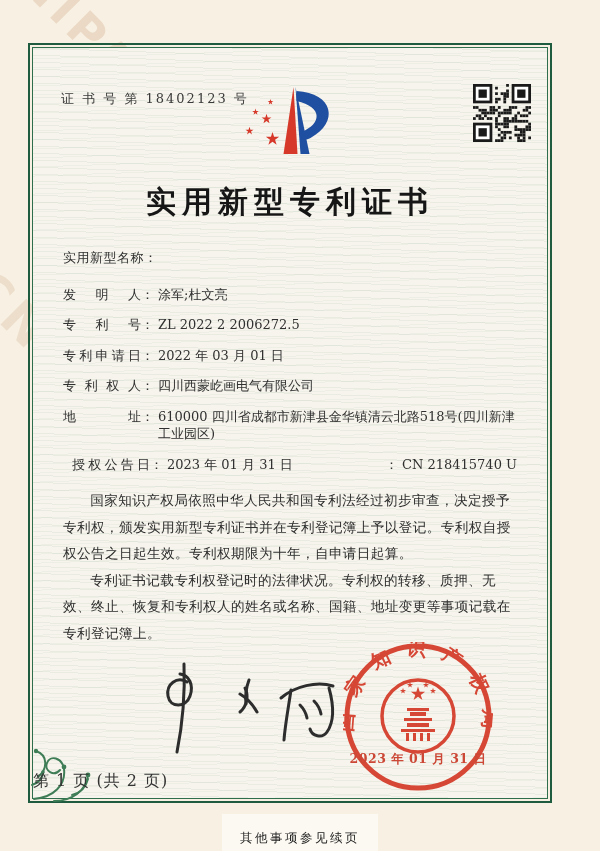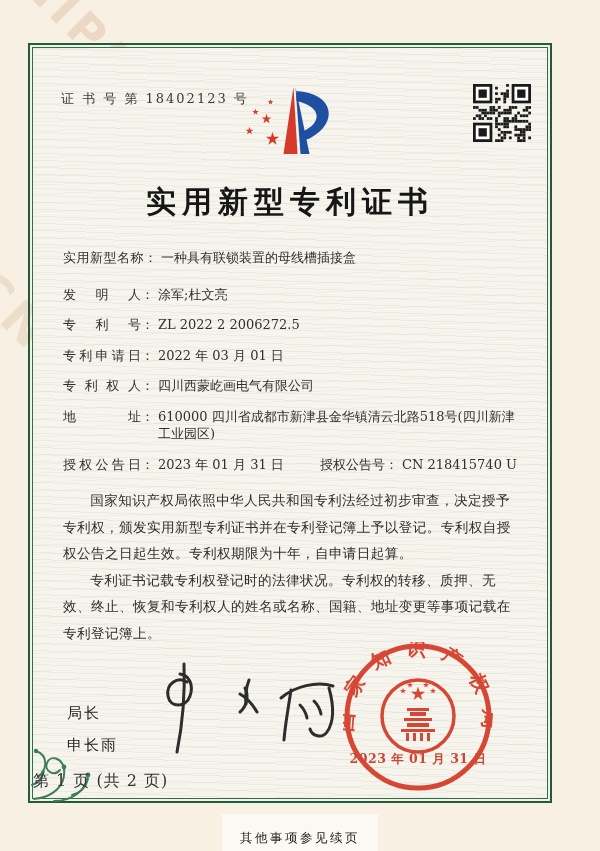--- a/index.html
+++ b/index.html
@@ -62,21 +62,21 @@
   .fields { margin:26px 28px 0 30px; font-size:13px; color:#303030; }
   .field-row { display:flex; margin-bottom:13px; line-height:1.35; }
   .field-row.gap-lg { margin-bottom:19px; }
   .f-label {
     width:78px; flex-shrink:0;
     text-align:justify; text-align-last:justify;
   }
   .f-label.natural { width:auto; text-align-last:auto; letter-spacing:0.5px; }
   .f-colon { flex-shrink:0; }
   .f-value { margin-left:4px; max-width:372px; }
-  .grant-row { display:flex; justify-content:space-between; margin-bottom:0; }
+  .grant-row { display:flex; justify-content:space-between; margin-bottom:0;margin-left:9px; }
   .grant-row .pair { display:flex; }
   .grant-row .pair.right { margin-right:2px; }
   .grant-row .pair.right .f-label { width:auto; text-align-last:auto; }
   .paragraphs { margin:14px 28px 0 30px; }
   .paragraphs p {
     text-indent:2em; font-size:13.6px; line-height:1.95;
     letter-spacing:0.4px; color:#2e2e2e;
   }
   .sign-block {
     position:absolute; left:34px; top:650px;
@@ -271,21 +271,20 @@
     </div>
 
     <div class="title-row">
       <h1 class="cert-title">实用新型专利证书</h1>
     </div>
 
     <div class="fields">
       <div class="field-row gap-lg">
         <span class="f-label natural">实用新型名称</span>
           <span class="f-colon">：</span>
-        <span class="f-value">一种具有联锁装置的母线槽插接盒</span>
       </div>
       <div class="field-row">
         <span class="f-label">发明人</span>
           <span class="f-colon">：</span>
         <span class="f-value">涂军;杜文亮</span>
       </div>
       <div class="field-row">
         <span class="f-label">专利号</span>
           <span class="f-colon">：</span>
         <span class="f-value">ZL 2022 2 2006272.5</span>
@@ -305,36 +304,31 @@
           <span class="f-colon">：</span>
         <span class="f-value">610000 四川省成都市新津县金华镇清云北路518号(四川新津工业园区)</span>
       </div>
       <div class="field-row grant-row">
         <span class="pair">
           <span class="f-label">授权公告日</span>
             <span class="f-colon">：</span>
           <span class="f-value">2023 年 01 月 31 日</span>
         </span>
         <span class="pair right">
-          <span class="f-label">授权公告号</span>
             <span class="f-colon">：</span>
           <span class="f-value">CN 218415740 U</span>
         </span>
       </div>
     </div>
 
     <div class="paragraphs">
       <p>国家知识产权局依照中华人民共和国专利法经过初步审查，决定授予专利权，颁发实用新型专利证书并在专利登记簿上予以登记。专利权自授权公告之日起生效。专利权期限为十年，自申请日起算。</p>
       <p>专利证书记载专利权登记时的法律状况。专利权的转移、质押、无效、终止、恢复和专利权人的姓名或名称、国籍、地址变更等事项记载在专利登记簿上。</p>
     </div>
 
-    <div class="sign-block">
-      <div>局长</div>
-      <div>申长雨</div>
-    </div>
 
     <div class="signature">
       <svg width="210" height="100" viewBox="0 0 210 100">
         <g stroke="#2d2d2d" stroke-width="3" fill="none" stroke-linecap="round" stroke-linejoin="round">
           <path d="M34,22 C24,16 13,24 15,36 C17,48 33,48 37,36 C41,25 36,15 27,14"></path>
           <path d="M31,4 C32,30 30,62 24,92"></path>
           <path d="M92,28 C96,36 94,46 87,52"></path>
           <path d="M87,34 C94,38 100,45 104,52"></path>
           <path d="M96,20 C93,28 92,36 93,44"></path>
           <path d="M128,38 C142,26 164,21 180,26"></path>

